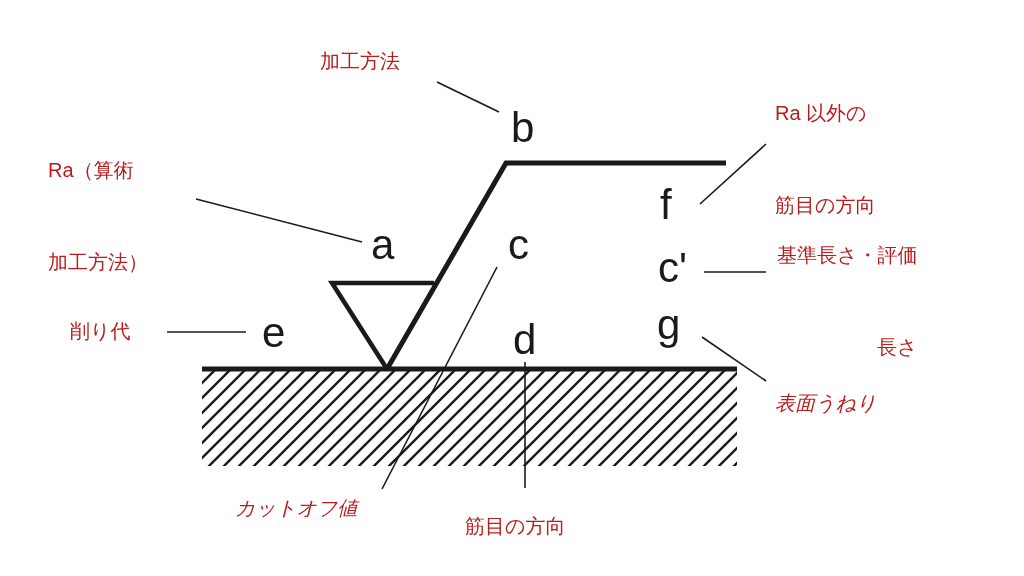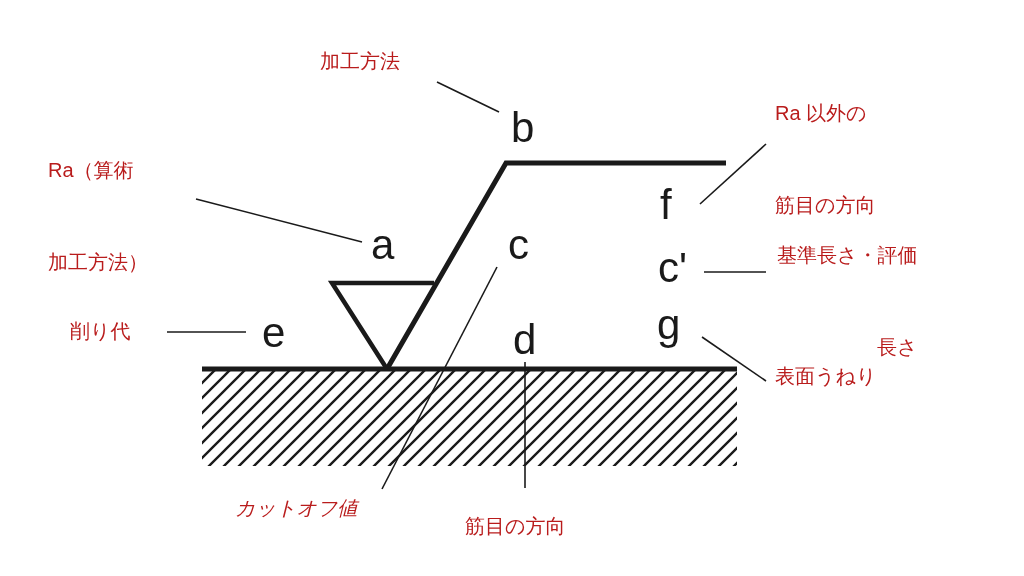--- a/index.html
+++ b/index.html
@@ -84,19 +84,19 @@
     <span>加工方法）</span></div>
 
   <div class="jp-label" style="left:70px; top:321px;">削り代</div>
 
   <div class="jp-label multiline" style="left:775px; top:90px;"><span>Ra 以外の</span><br>
     <span>筋目の方向</span></div>
 
   <div class="jp-label multiline" style="left:777px; top:232px;text-align:right;"><span>基準長さ・評価</span><br>
     <span>長さ</span></div>
 
-  <div class="jp-label" style="left:775px; top:366px;">表面うねり</div>
+  <div class="jp-label" style="left:775px; top:393px;font-style:italic;">表面うねり</div>
 
   <div class="jp-label" style="left:235px; top:498px;font-style:italic;">カットオフ値</div>
 
   <div class="jp-label" style="left:465px; top:516px;">筋目の方向</div>
 
 </div>
 
 </body></html>

